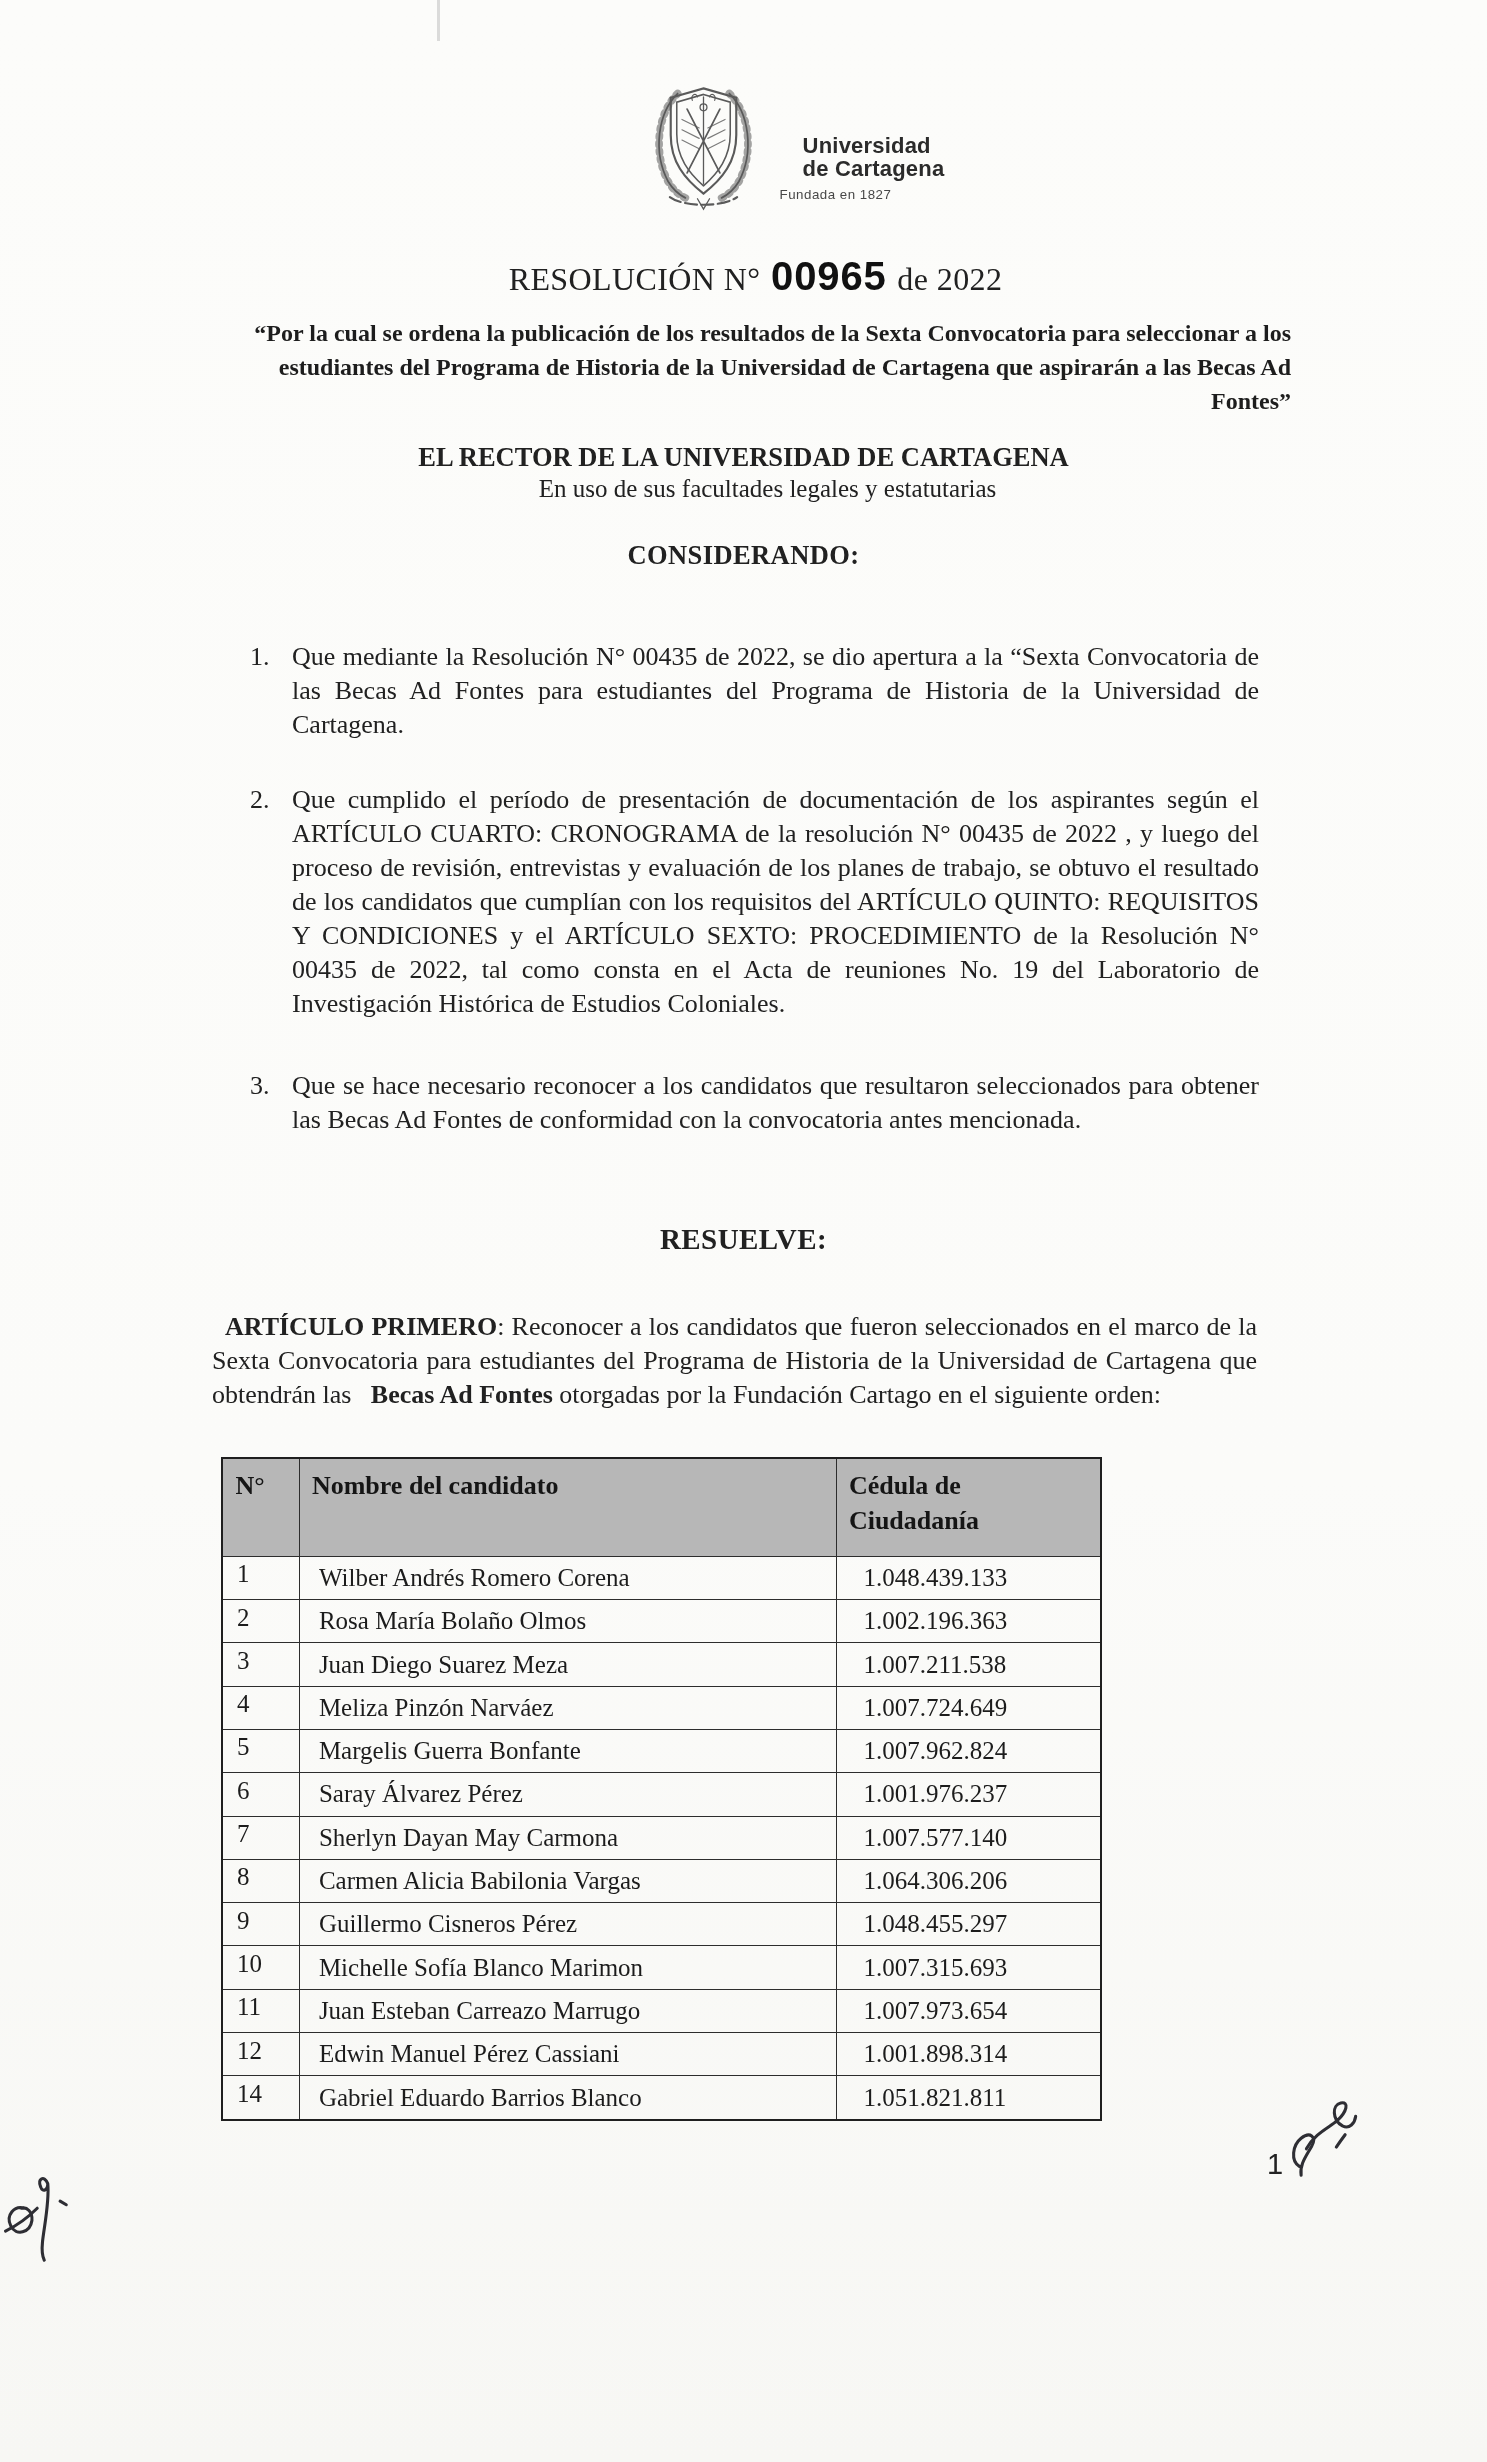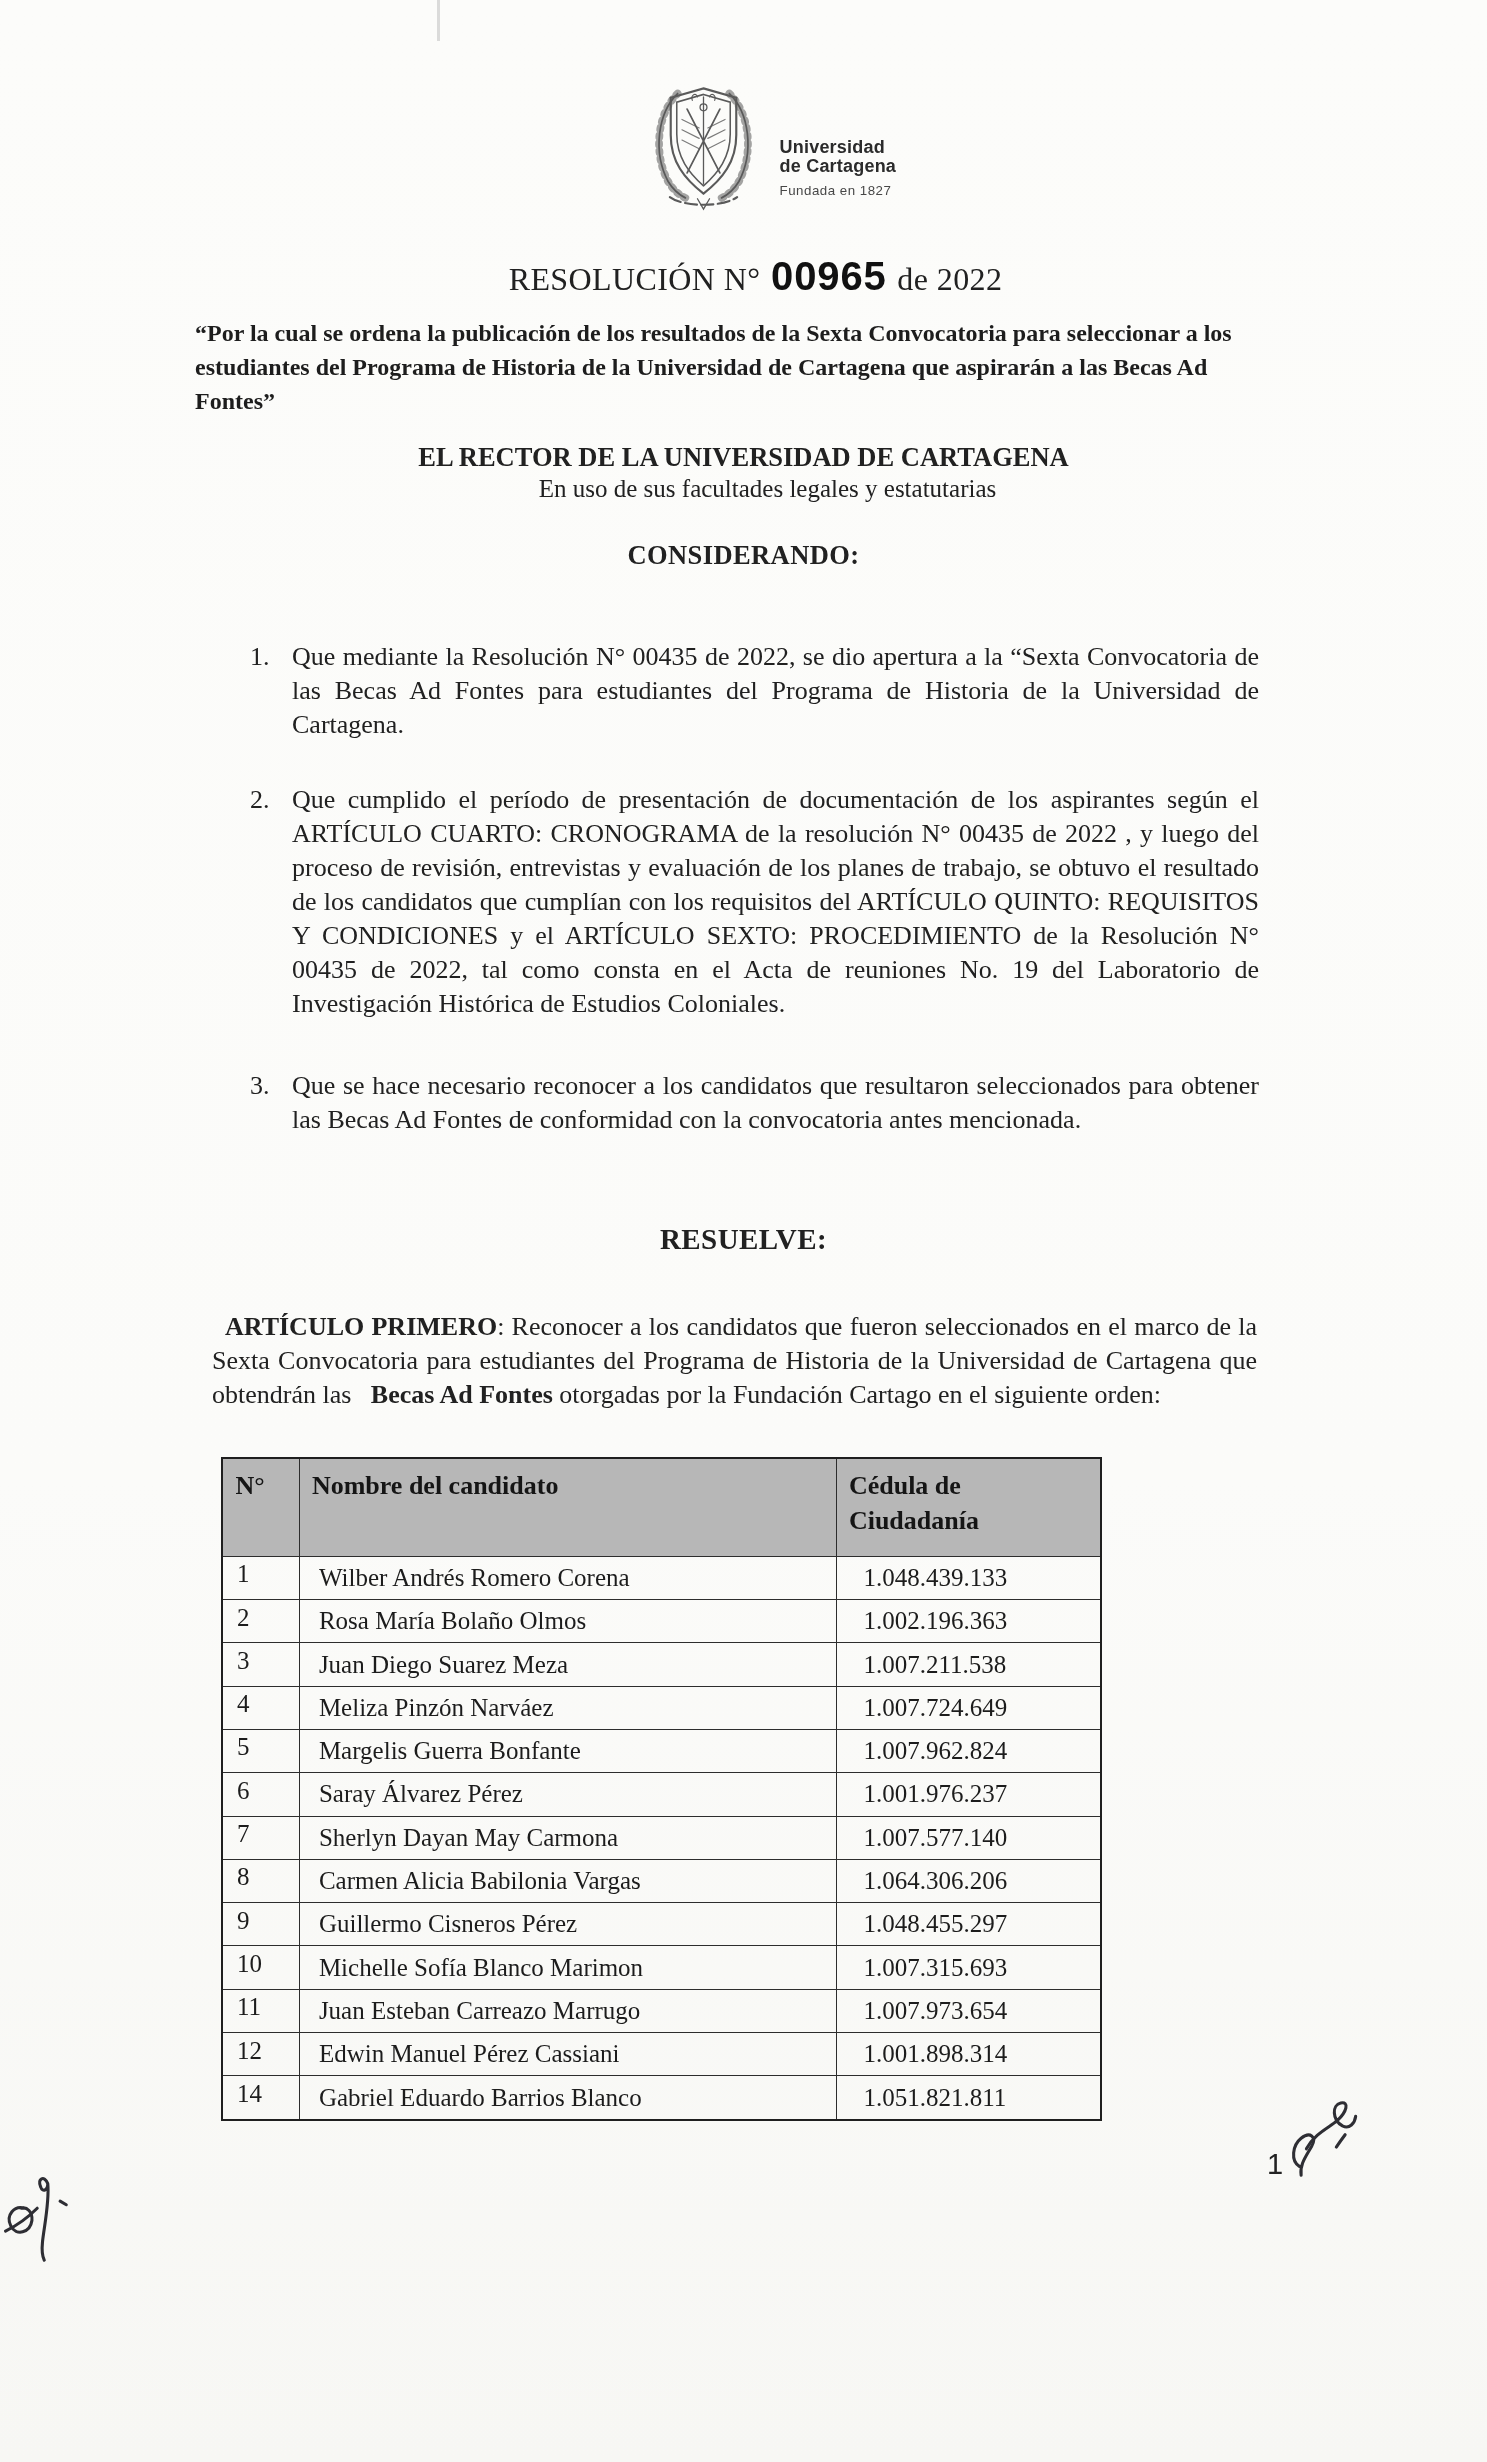--- a/index.html
+++ b/index.html
@@ -11,30 +11,30 @@
     font-family:"Liberation Serif", serif;
     color:#212121;
     overflow:hidden;
   }
   .scan-artifact{position:absolute;left:437px;top:0;width:2.7px;height:41px;background:#c9c9c9;opacity:.65;}
 
   
   .logo-block{position:absolute;left:638px;top:78px;display:flex;align-items:center;gap:10.6px;}
   .crest{width:131px;height:138px;}
   .logo-text{display:flex;flex-direction:column;font-family:"Liberation Sans",sans-serif;color:#2b2b2b;margin-top:42px;}
-  .logo-name{font-size:18px;font-weight:bold;line-height:1.08;letter-spacing:0.2px;}
+  .logo-name{font-size:22px;font-weight:bold;line-height:1.08;letter-spacing:0.2px;margin-left:23px;}
   .logo-tagline{font-size:13.3px;font-weight:normal;color:#474747;margin-top:6.2px;letter-spacing:0.5px;}
 
   
   .title-row{position:absolute;left:0;top:254px;width:100%;display:flex;justify-content:center;align-items:baseline;gap:10.6px;padding-left:12px;}
   .title-serif{font-size:32px;letter-spacing:0.4px;}
   .title-number{font-family:"Liberation Sans",sans-serif;font-weight:bold;font-size:40px;letter-spacing:0.9px;color:#111;}
 
   
-  .subject{position:absolute;left:195px;top:316px;width:1096px;text-align:left;font-weight:bold;font-size:24px;line-height:34px;color:#1d1d1d;}
+  .subject{position:absolute;left:195px;top:316px;width:1096px;text-align:right;font-weight:bold;font-size:24px;line-height:34px;color:#1d1d1d;}
 
   .authority{position:absolute;left:0;top:442px;width:100%;text-align:center;font-weight:bold;font-size:26.5px;}
   .capacity{position:absolute;left:0;top:475px;width:100%;text-align:center;font-size:25px;padding-left:24px;}
   .considerando-heading{position:absolute;left:0;top:540px;width:100%;text-align:center;font-weight:bold;font-size:26.5px;letter-spacing:0.4px;}
 
   
   .considering-list{position:absolute;left:250px;top:640px;width:1009px;list-style:none;margin:0;padding:0;}
   .considering-list li{display:grid;grid-template-columns:42px 1fr;margin-bottom:41px;}
   .li-num{font-size:26px;line-height:34px;}
   .li-text{font-size:26px;line-height:34px;text-align:justify;}

